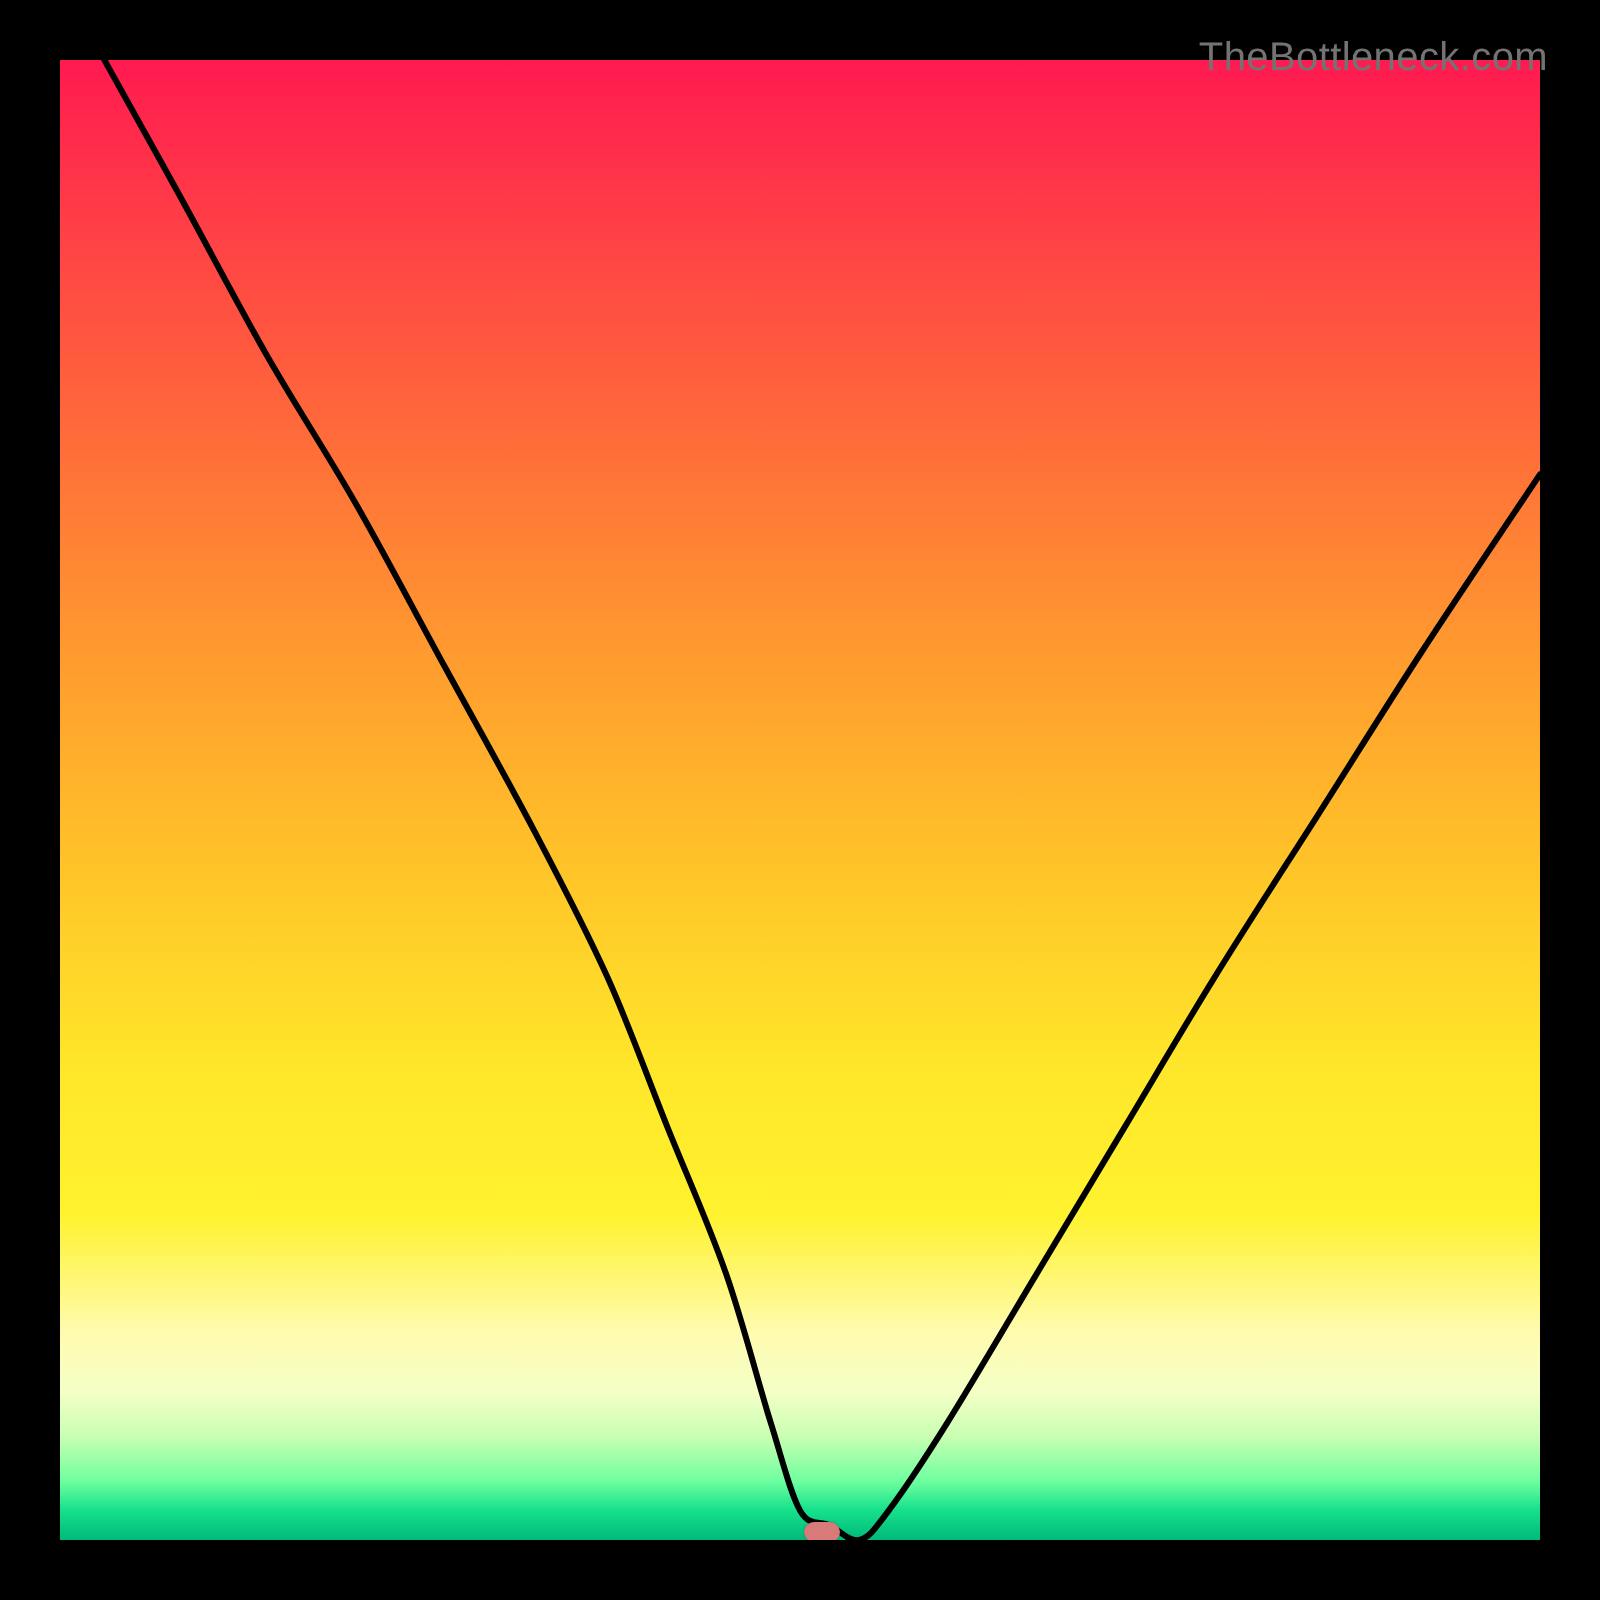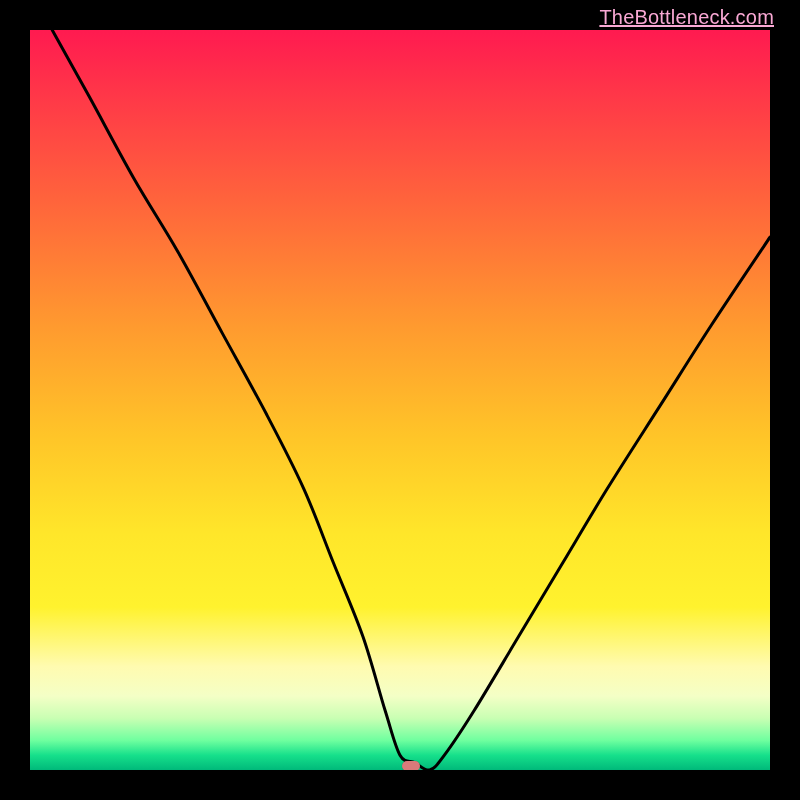--- a/index.html
+++ b/index.html
@@ -52,28 +52,27 @@
   .marker {
     position: absolute;
     width: 18px;
     height: 10px;
     border-radius: 5px;
     background: #d97a7a;
     box-shadow: 0 0 1px rgba(0,0,0,0.3);
   }
   .watermark {
     position: absolute;
-    top: 6px;
+    top: 18px;
     right: 26px;
     font-family: Arial, Helvetica, sans-serif;
     font-size: 20px;
-    color: #f9a8d4;
+    color: #737373;
     letter-spacing: 0.2px;
     user-select: none;
-    text-decoration: underline;
   }
 </style>
 </head>
 <body>
 
 <div class="frame">
 
   <div class="plot-area">
     <div class="gradient"></div>
 

